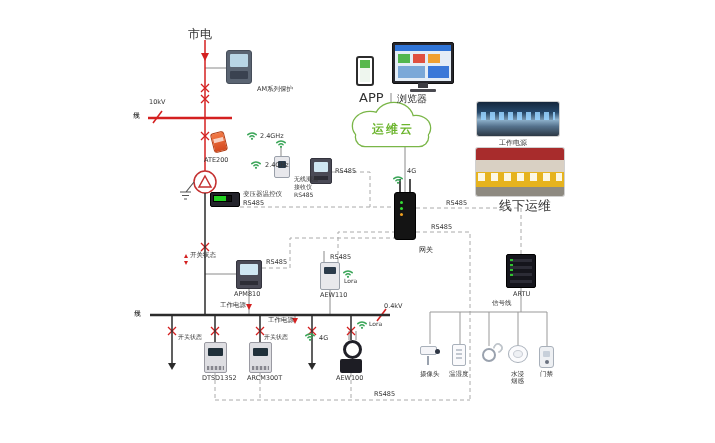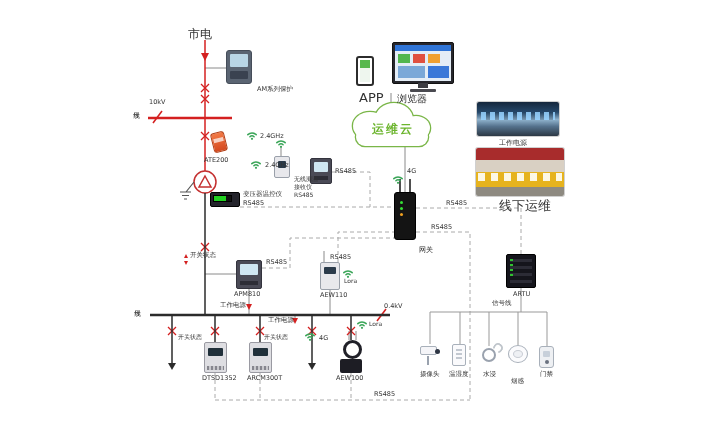--- a/index.html
+++ b/index.html
@@ -265,17 +265,17 @@
   <span class="lbl" style="left:178px;top:334px;font-size:6px">开关状态</span>
   <span class="lbl" style="left:264px;top:334px;font-size:6px">开关状态</span>
   <span class="lbl" style="left:319px;top:335px">4G</span>
   <span class="lbl" style="left:369px;top:321px;font-size:6px">Lora</span>
   <span class="lbl" style="left:202px;top:375px">DTSD1352</span>
   <span class="lbl" style="left:247px;top:375px">ARCM300T</span>
   <span class="lbl" style="left:336px;top:375px">AEW100</span>
   <span class="lbl" style="left:374px;top:391px">RS485</span>
   <span class="lbl" style="left:420px;top:371px">摄像头</span>
   <span class="lbl" style="left:449px;top:371px">温湿度</span>
-  <span class="lbl" style="left:483px;top:371px">水浸</span>
+  <span class="lbl" style="left:511px;top:371px">水浸</span>
   <span class="lbl" style="left:511px;top:378px">烟感</span>
   <span class="lbl" style="left:540px;top:371px">门禁</span>
 
 </div>
 
 </body></html>

